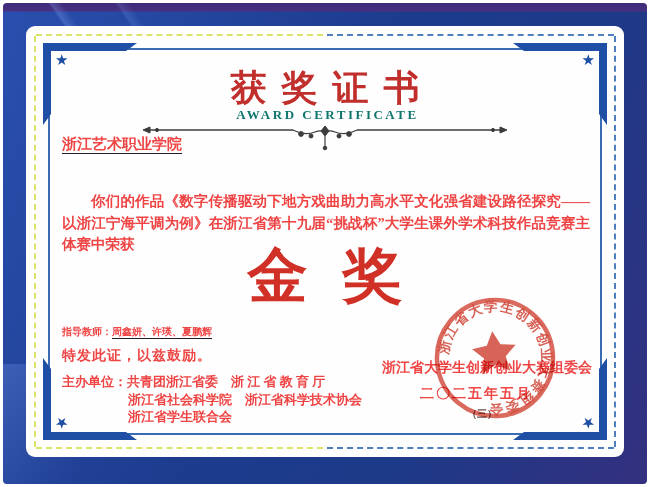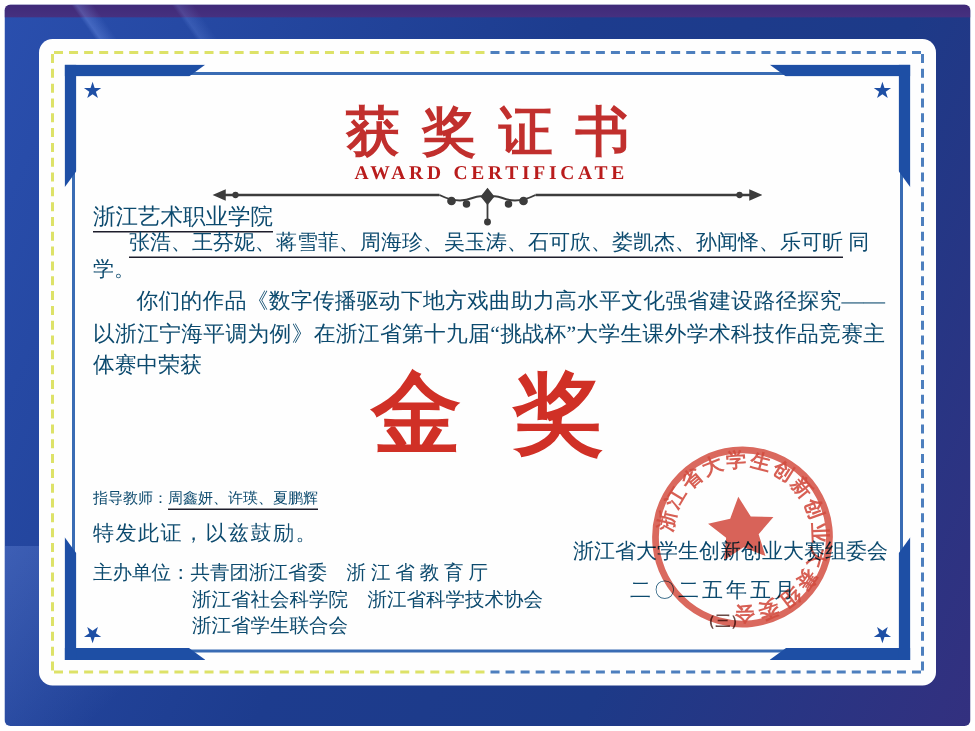--- a/index.html
+++ b/index.html
@@ -36,24 +36,24 @@
     clip-path:polygon(0 0,100% 0,100% calc(100% - 11px),0 100%);}
   .corner .star{position:absolute;top:10px;left:12px;font-size:15px;color:#1e4fa5;
     font-family:"DejaVu Sans",sans-serif;line-height:1;}
   .corner.tl{top:17px;left:17px;}
   .corner.tr{top:17px;right:17px;transform:scaleX(-1);}
   .corner.bl{bottom:17px;left:17px;transform:scaleY(-1);}
   .corner.br{bottom:17px;right:17px;transform:scale(-1,-1);}
   
   .title{position:absolute;top:38px;left:0;right:0;text-align:center;color:#c12f2d;
     font-size:36px;font-weight:bold;letter-spacing:15px;padding-left:15px;}
-  .subtitle{position:absolute;top:81px;left:0;right:0;text-align:center;color:#b91c1c;
+  .subtitle{position:absolute;top:81px;left:0;right:0;text-align:center;color:#0f766e;
     font-size:13px;font-weight:bold;letter-spacing:2.5px;padding-left:5px;}
   .divider{position:absolute;top:96px;left:0;right:0;text-align:center;}
-  .line{position:absolute;color:#0c4a6e;font-weight:normal;}
+  .line{position:absolute;color:#ef4444;font-weight:bold;}
   .school{top:109px;left:36px;font-size:15px;}
   .u{border-bottom:1.6px solid #1d1d2b;padding-bottom:1px;}
   .recipients{top:127px;left:36px;right:36px;font-size:14px;text-indent:24px;white-space:pre-wrap;}
   .bodytext{top:165px;left:36px;right:34px;font-size:14.5px;line-height:21.5px;
     text-align:justify;text-indent:29px;white-space:pre-wrap;}
   .award{top:210px;left:0;right:0;text-align:center;color:#d03026;font-size:60px;
     letter-spacing:10px;padding-left:10px;font-weight:bold;}
   .advisor{top:299px;left:36px;font-size:10px;}
   .issue{top:321px;left:36px;font-size:14px;letter-spacing:1px;}
   .orgblock{top:347px;left:36px;font-size:13px;line-height:17.5px;}
@@ -119,21 +119,20 @@
         <circle cx="214" cy="12" r="2.4"></circle>
           <circle cx="204" cy="14" r="2"></circle>
         <path d="M190 4 l4 5 l-4 5 l-4 -5 z"></path>
         <line x1="190" y1="14" x2="190" y2="24" stroke-width="1.2"></line>
         <circle cx="190" cy="26" r="1.8"></circle>
       </g>
     </svg>
   </div>
 
   <div class="line school"><span class="u">浙江艺术职业学院</span></div>
-  <div class="line recipients"><span class="u">张浩、王芬妮、蒋雪菲、周海珍、吴玉涛、石可欣、娄凯杰、孙闻怿、乐可昕</span><span> 同学。</span></div>
   <div class="line bodytext">你们的作品《数字传播驱动下地方戏曲助力高水平文化强省建设路径探究——以浙江宁海平调为例》在浙江省第十九届“挑战杯”大学生课外学术科技作品竞赛主体赛中荣获</div>
 
   <div class="line award">金 奖</div>
 
   <div class="line advisor"><span>指导教师：</span><span class="u">周鑫妍、许瑛、夏鹏辉</span></div>
   <div class="line orgblock">
     <div><span>主办单位：</span><span>共青团浙江省委　浙 江 省 教 育 厅</span></div>
     <div class="org-indent">浙江省社会科学院　浙江省科学技术协会</div>
     <div class="org-indent">浙江省学生联合会</div>
   </div>

